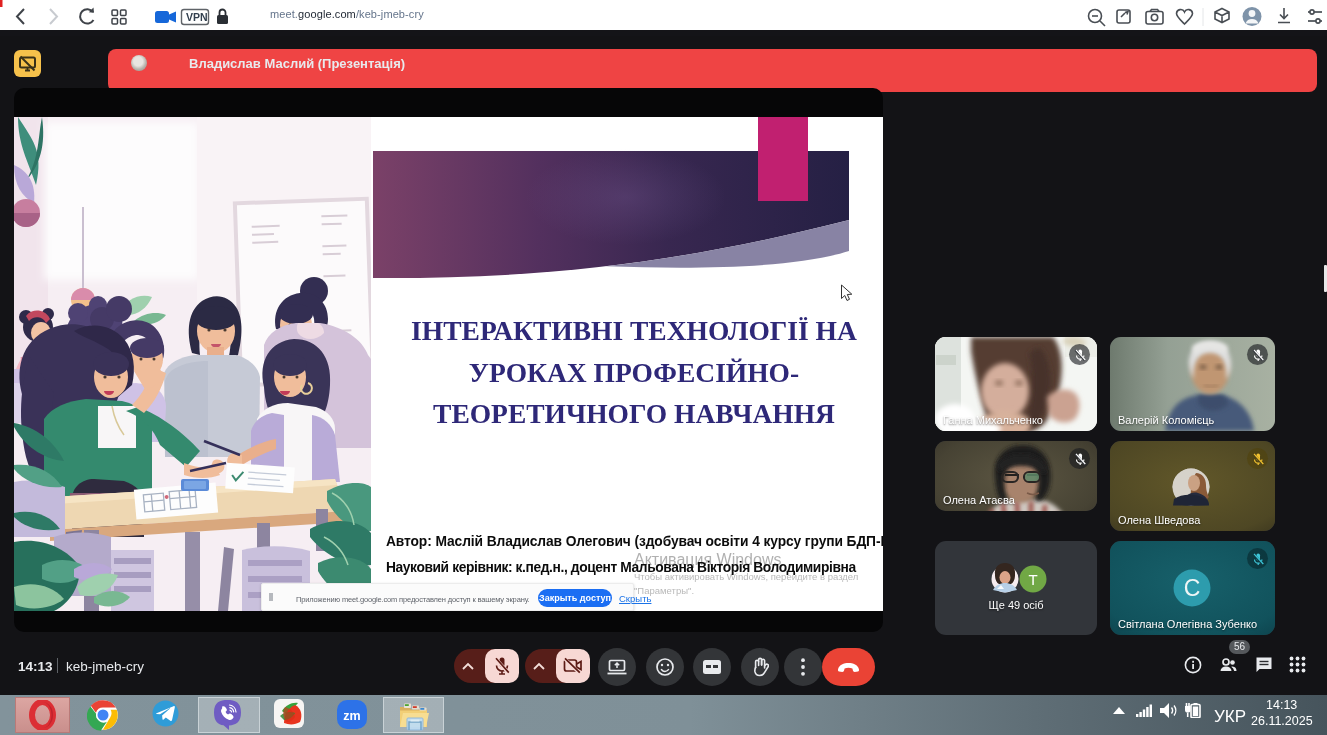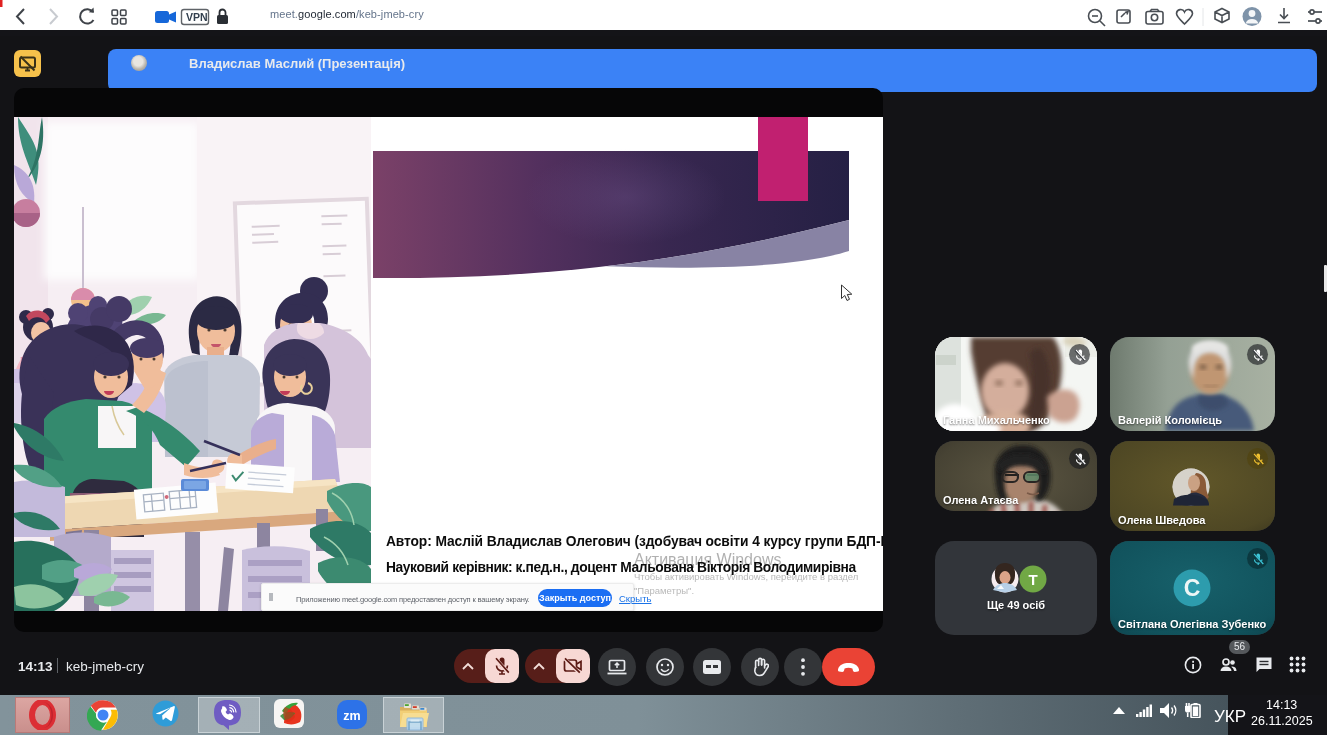--- a/index.html
+++ b/index.html
@@ -7,21 +7,21 @@
   .abs { position:absolute; }
   #stage { position:relative; width:1327px; height:735px; background:#141418; }
 
   
   #bbar { left:0; top:0; width:1327px; height:30px; background:#ffffff; }
   .urltxt { position:absolute; left:246px; top:8px; font-size:11px; color:#64748b; letter-spacing:0.1px;margin-left:24px;}
   .urltxt b { color:#1c2430; font-weight:normal; }
 
   
   #meet { left:0; top:36px; width:1327px; height:659px; background:#131316; }
-  #topbar-pill { left:108px; top:13px; width:1209px; height:43px; background:#3b82f6; border-radius:8px; }
+  #topbar-pill { left:108px; top:13px; width:1209px; height:43px; background:#ef4444; border-radius:8px; }
   #topbar-pill .pava { position:absolute; left:23px; top:6px; width:16px; height:16px; border-radius:50%;
       background:radial-gradient(circle at 45% 40%, #e8e5e0 0 35%, #b8b4ac 60%, #8a8680 100%); }
   #topbar-pill .ptxt { position:absolute; left:81px; top:7px; font-size:13px; font-weight:bold; color:#e8eaed; }
   #ybtn { left:14px; top:14px; width:27px; height:27px; background:#f6c14b; border-radius:6px; }
   #pres { left:14px; top:52px; width:869px; height:544px; background:#060607; border-radius:10px; overflow:hidden; }
   #slide { left:0px; top:29px; width:869px; height:494px; background:#ffffff; }
 
   #title { position:absolute; left:370px; top:193px; width:500px; text-align:center;
            font-family:"Liberation Serif", serif; font-weight:bold; font-size:27.5px; line-height:41.5px; color:#2e2878; }
   .auth { position:absolute; left:372px; color:#0c0c0c; font-size:13.8px; font-weight:bold; white-space:nowrap; letter-spacing:-0.1px; }
@@ -36,37 +36,37 @@
 
   
   #pin { left:895px; top:58px; width:419px; height:230px; border-radius:10px; border:2px solid #a5c2ec;
          background:radial-gradient(ellipse 300px 185px at 50% 48%, #3f5e7e 0%, #365273 55%, #273f5c 100%); }
   #pin .glow { left:175px; top:78px; width:74px; height:74px; border-radius:50%; background:#4c6a8c; }
   #pin .ava { left:181px; top:84px; width:56px; height:56px; border-radius:50%; border:3px solid #b9d0f5; background:#d8d7d2; overflow:hidden;}
   #pin .nm { left:31px; top:210px; color:#fff; font-size:13.5px; }
   #pin .pinic { left:12px; top:210px; width:12px; height:14px; }
 
   
-  .tile { position:absolute; border-radius:19px; overflow:hidden; background:#303338;font-weight:bold; }
+  .tile { position:absolute; border-radius:11px; overflow:hidden; background:#303338; }
   .tnm { position:absolute; left:8px; bottom:5px; color:#fff; font-size:11px; text-shadow:0 1px 2px rgba(0,0,0,.55); white-space:nowrap;}
   .mic { position:absolute; top:7px; right:7px; width:21px; height:21px; border-radius:50%; background:rgba(25,26,30,.62); }
   .mic svg { position:absolute; left:3.5px; top:3.5px; }
 
   
   .cbtn { position:absolute; top:612px; width:38px; height:38px; border-radius:50%; background:#333538; }
   .cbtn svg { position:absolute; left:50%; top:50%; transform:translate(-50%,-50%); }
   #btime { position:absolute; left:18px; top:623px; color:#e8eaed; font-size:13.5px; font-weight:bold; }
   #bsep { position:absolute; left:57px; top:622px; width:1px; height:15px; background:#5f6368; }
   #bcode { position:absolute; left:66px; top:623px; color:#e8eaed; font-size:13.5px; }
   .rico { position:absolute; top:620px; }
   #badge56 { position:absolute; left:1229px; top:604px; width:21px; height:14px; background:#55585c; border-radius:7px;
              color:#e8eaed; font-size:10px; text-align:center; line-height:14px; }
 
   
-  #tbar { left:0; top:695px; width:1228px; height:40px;
+  #tbar { left:0; top:695px; width:1327px; height:40px;
           background:linear-gradient(90deg,#82939b 0%, #7f9098 52%, #5f6e76 78%, #46545c 100%); }
   .tk { position:absolute; top:2px; height:36px; border:1px solid #c3ced2aa; background:rgba(255,255,255,0.16); }
   .trytxt { position:absolute; color:#ffffff; font-size:12px; }
 </style>
 </head>
 <body>
 <div id="stage">
 
   <div id="bbar" class="abs">
     <svg class="abs" style="left:0;top:0" width="1327" height="36" viewBox="0 0 1327 36">
@@ -317,20 +317,21 @@
             <radialGradient id="spot" cx="0.5" cy="0.5" r="0.5">
               <stop offset="0" stop-color="#7a5f9a" stop-opacity="0.5"></stop>
               <stop offset="1" stop-color="#7a5f9a" stop-opacity="0"></stop>
             </radialGradient>
           </defs>
           <path d="M2 34 L478 34 L478 103 C303 148 163 162 2 161 Z" fill="url(#band)"></path>
           <path d="M478 103 C390.5 125.5 311.75 140.25 234.75 149.25 C330 152.5 424 151 478 134 Z" fill="#827c9f" opacity="0.95"></path>
           <ellipse cx="255" cy="80" rx="100" ry="48" fill="url(#spot)" opacity="0.6"></ellipse>
           <rect x="387" y="0" width="50" height="84" fill="#c12070"></rect>
         </svg>
+        <div id="title">ІНТЕРАКТИВНІ ТЕХНОЛОГІЇ НА УРОКАХ ПРОФЕСІЙНО-ТЕОРЕТИЧНОГО НАВЧАННЯ</div>
         <div class="wm1">Активация Windows</div>
         <div class="wm2" style="top:454px">Чтобы активировать Windows, перейдите в раздел</div>
         <div class="wm2" style="top:468px">"Параметры".</div>
         <div class="auth" style="top:417px">Автор: Маслій Владислав Олегович (здобувач освіти 4 курсу групи БДП-К23)</div>
         <div class="auth" style="top:443px;letter-spacing:-0.4px">Науковий керівник: к.пед.н., доцент Мальована Вікторія Володимирівна</div>
         <div id="notif">
           <div style="position:absolute;left:7px;top:9px;width:2px;height:8px;border-left:2px solid #b6b9be;border-right:2px solid #b6b9be;"></div>
           <div class="nt">Приложению meet.google.com предоставлен доступ к вашему экрану.</div>
           <div class="nb">Закрыть доступ</div>
           <div class="nl">Скрыть</div>

